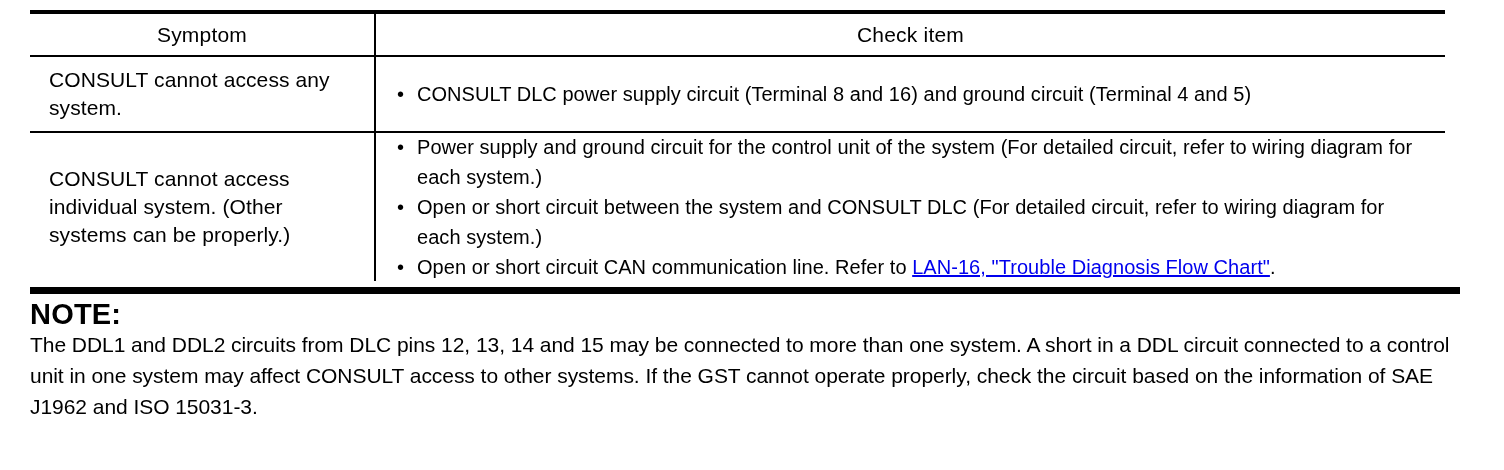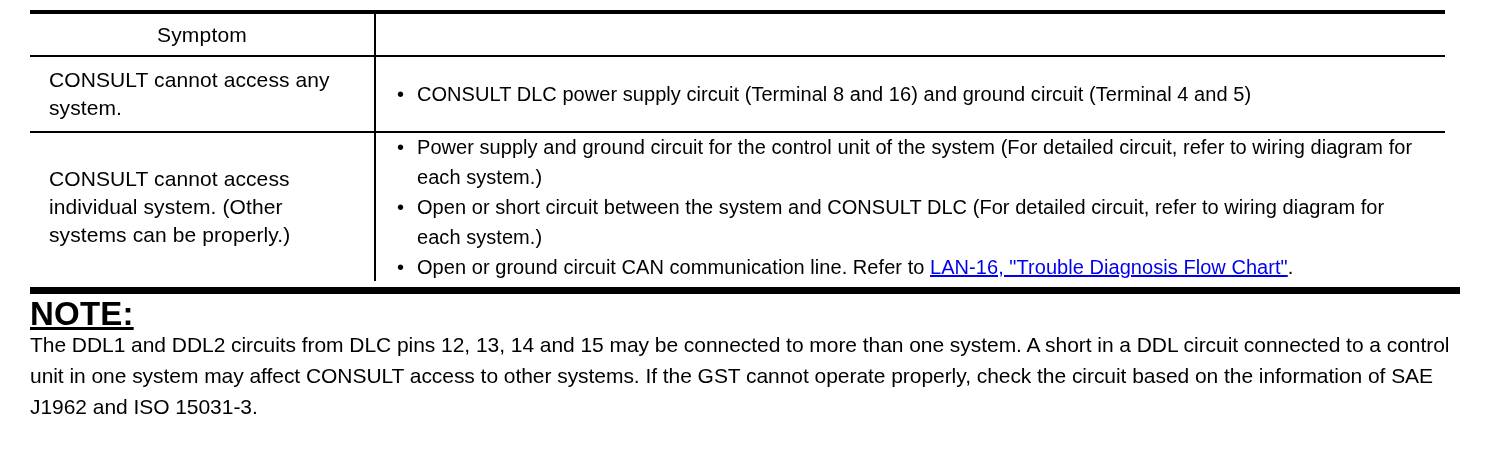--- a/index.html
+++ b/index.html
@@ -124,25 +124,24 @@
     background: #000;
   }
 
   .note-block {
     position: absolute;
     left: 30px;
     top: 299px;
     width: 1452px;
   }
   .note-label {
-    font-size: 33px;
+    font-size: 29px;
     line-height: 30px;
     font-weight: bold;
     letter-spacing: 0.2px;
-    text-decoration: underline;
   }
   .note-body {
     font-size: 21px;
     line-height: 31px;
     letter-spacing: -0.05px;
     white-space: pre-wrap;
   }
 </style>
 </head>
 <body>
@@ -150,20 +149,23 @@
 <div class="page">
 
   <div class="diag-table">
 
     <div class="rule rule-thick"></div>
 
     <div class="trow header-row">
       <div class="col-symptom head-cell">
         <span class="hdr-text">Symptom</span>
       </div>
+      <div class="col-check head-cell">
+        <span class="hdr-text">Check item</span>
+      </div>
     </div>
 
     <div class="rule rule-thin"></div>
 
     <div class="trow row1">
       <div class="col-symptom">
         <span class="symptom-text">CONSULT cannot access any system.</span>
       </div>
       <div class="col-check">
         <ul class="checklist">
@@ -186,21 +188,21 @@
           <li>
             <span class="bullet">•</span>
             <span>Power supply and ground circuit for the control unit of the system (For detailed circuit, refer to wiring diagram for each system.)</span>
           </li>
           <li>
             <span class="bullet">•</span>
             <span>Open or short circuit between the system and CONSULT DLC (For detailed circuit, refer to wiring diagram for each system.)</span>
           </li>
           <li>
             <span class="bullet">•</span>
-            <span>Open or ground circuit CAN communication line. Refer to </span><a class="ref-link" href="#">LAN-16, "Trouble Diagnosis Flow Chart"</a><span>.</span>
+            <span>Open or short circuit CAN communication line. Refer to </span><a class="ref-link" href="#">LAN-16, "Trouble Diagnosis Flow Chart"</a><span>.</span>
           </li>
         </ul>
       </div>
     </div>
   </div>
 
   <div class="note-sep"></div>
 
   <div class="note-block">
     <div class="note-label">NOTE:</div>

